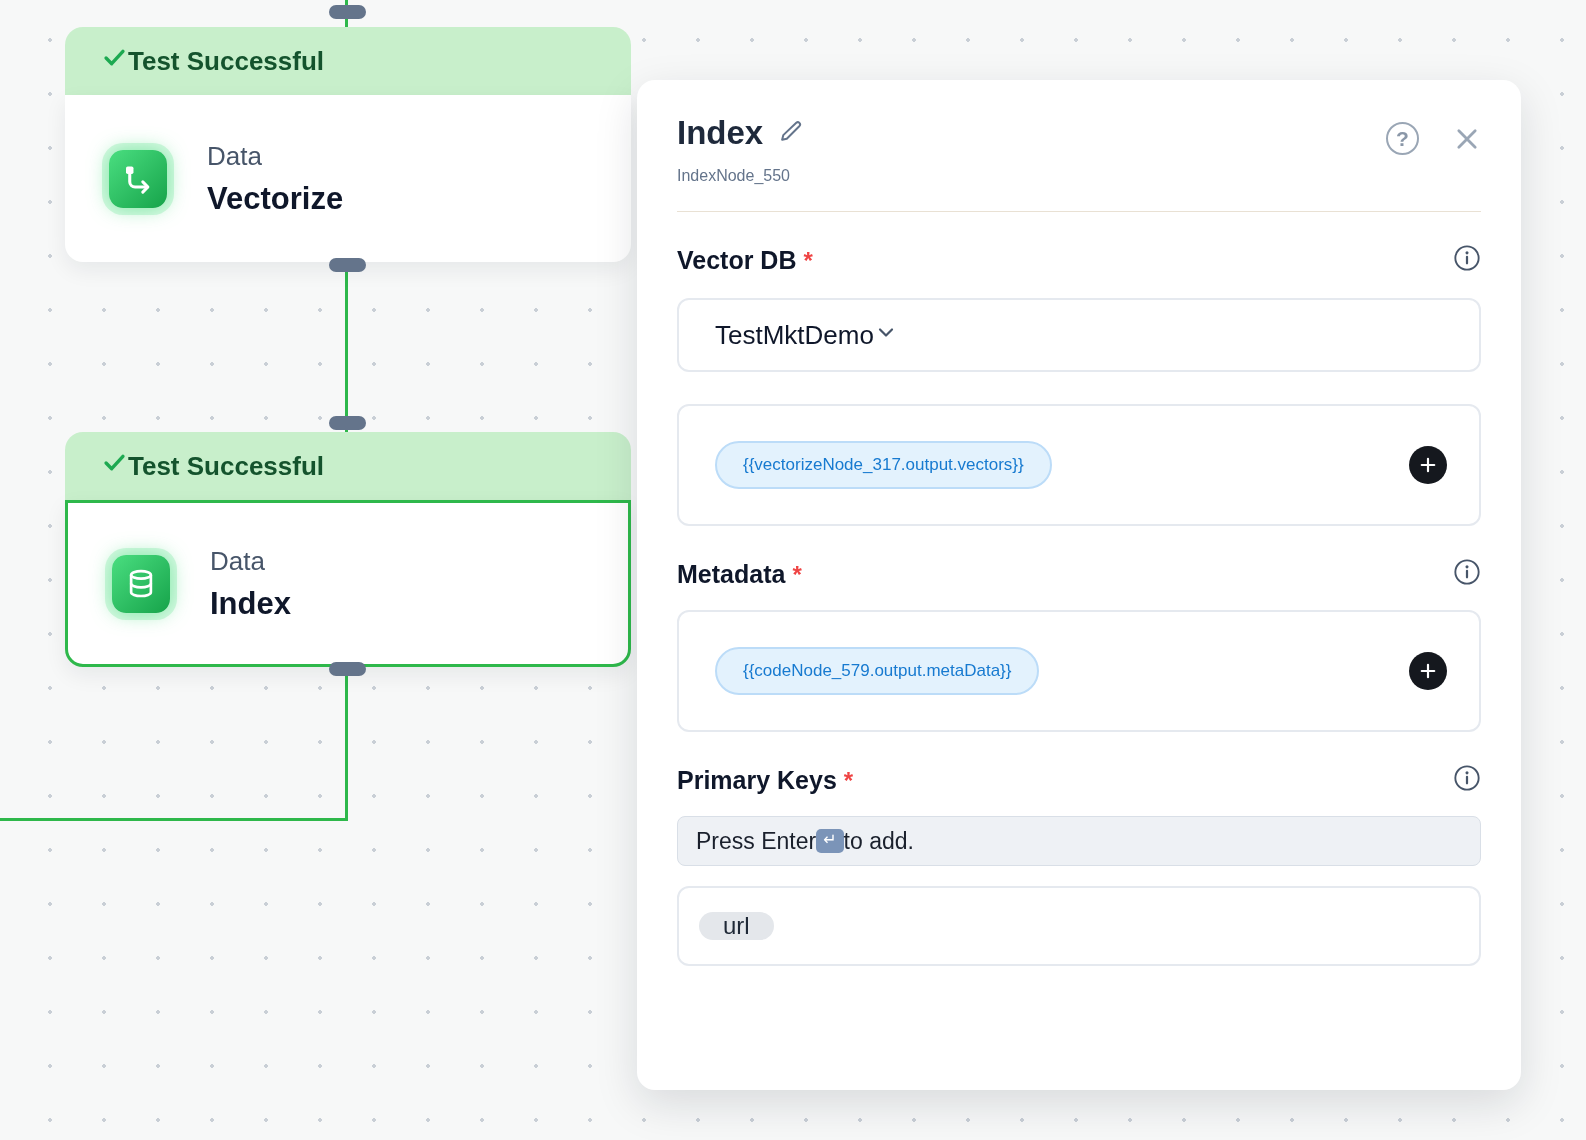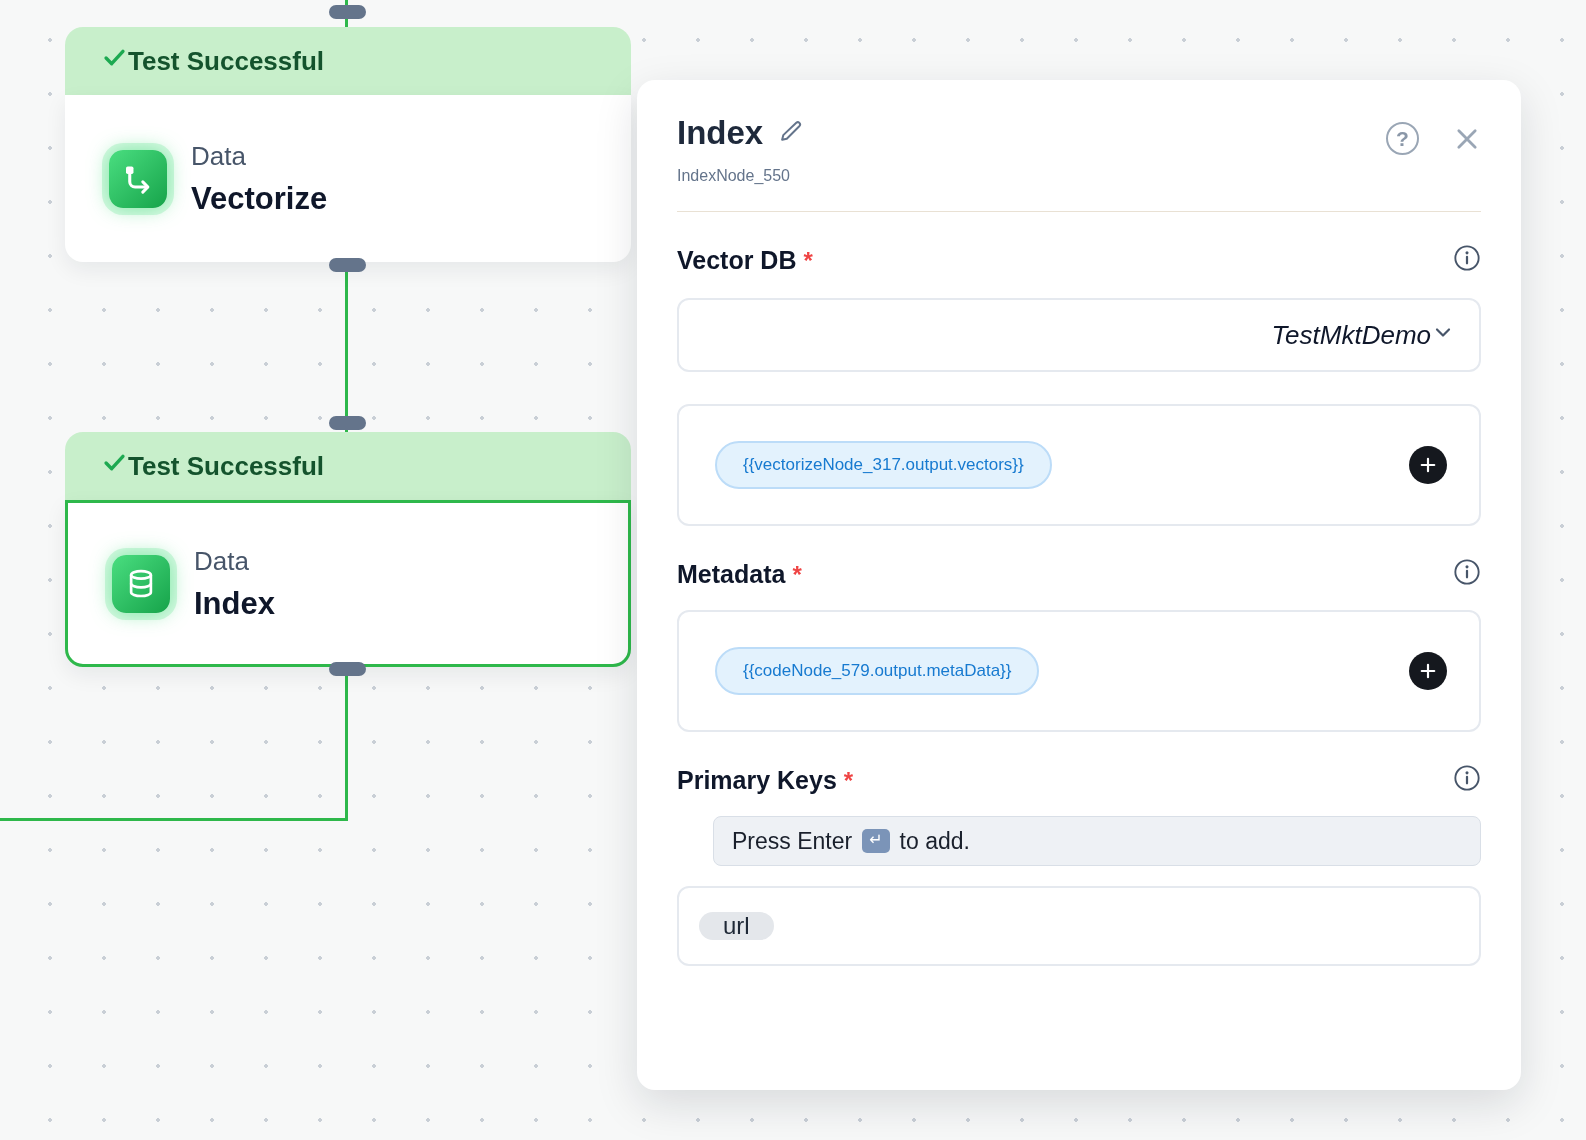--- a/index.html
+++ b/index.html
@@ -24,21 +24,21 @@
   
   .node { position:absolute; width:566px; }
   .node-banner {
     height:68px; background:#c8efcb; border-radius:18px 18px 0 0;
     display:flex; align-items:center; padding-left:36px;
     color:#14532d; font-size:26px; font-weight:700;
   }
   .node-card {
     background:#fff; border-radius:0 0 18px 18px; height:167px;
     box-shadow:0 8px 22px rgba(15,23,42,.07);
-    display:flex; align-items:center; gap:24px; padding-left:44px;
+    display:flex; align-items:center; gap:40px; padding-left:44px;
   }
   .node-card.selected { border:3px solid #2eb84b; }
   .node-icon {
     width:58px; height:58px; border-radius:14px; flex:0 0 auto;
     background:linear-gradient(135deg,#4ade80,#16a34a);
     box-shadow:0 0 0 7px rgba(74,222,128,.22), 0 0 20px rgba(74,222,128,.65);
     display:grid; place-items:center;
   }
   .node-cat { font-size:26px; color:#475569; margin-bottom:9px; }
   .node-title { font-size:31px; font-weight:700; color:#0f172a; }
@@ -60,40 +60,40 @@
   }
   .close-btn { cursor:pointer; display:grid; place-items:center; }
   .panel-subtitle { font-size:16px; color:#64748b; margin-top:12px; }
   .divider { border-top:1px solid #e9e1d4; margin-top:26px; }
   .section { margin-top:32px; }
   .label-row { display:flex; align-items:center; justify-content:space-between; }
   .field-label { font-size:25px; font-weight:700; color:#0f172a; }
   .req { color:#ef4444; margin-left:7px; font-size:24px; font-weight:700; }
   .select-box {
     margin-top:22px; height:74px; border:2px solid #e5e9ef; border-radius:12px;
-    display:flex; align-items:center; justify-content:flex-end;
-    padding:0 24px 0 36px; font-size:26px; color:#0f172a; cursor:pointer;font-style:italic;
+    display:flex; align-items:center; justify-content:flex-start;
+    padding:0 24px 0 36px; font-size:26px; color:#0f172a; cursor:pointer;
   }
   .chip-box {
     margin-top:20px; height:122px; border:2px solid #e5e9ef; border-radius:12px;
     display:flex; align-items:center; justify-content:space-between;
     padding:0 32px 0 36px;
   }
   .chip {
     background:#e3f2fd; border:2px solid #bcdcf8; color:#177ad0;
     border-radius:999px; padding:12px 26px; font-size:17px; white-space:nowrap;
   }
   .plus-btn {
     width:38px; height:38px; border-radius:50%; background:#15181e;
     display:grid; place-items:center; cursor:pointer; flex:0 0 auto;
   }
   .pk-input {
     margin-top:20px; height:50px; background:#eef1f5; border:1px solid #d9dfe7;
-    border-radius:8px; display:flex; align-items:center; gap:10px;
-    padding:0 18px; font-size:23px; color:#1a202c; cursor:text;margin-left:36px;
+    border-radius:8px; display:flex; align-items:center; 
+    padding:0 18px; font-size:23px; color:#1a202c; cursor:text;
   }
   .kbd-enter {
     background:#7b94b8; color:#fff; border-radius:5px;
     padding:1px 7px 3px; font-size:16px; line-height:1.3;
   }
   .tags-box {
     margin-top:20px; height:80px; border:2px solid #e5e9ef; border-radius:12px;
     display:flex; align-items:center; padding:0 20px;
   }
   .tag {

